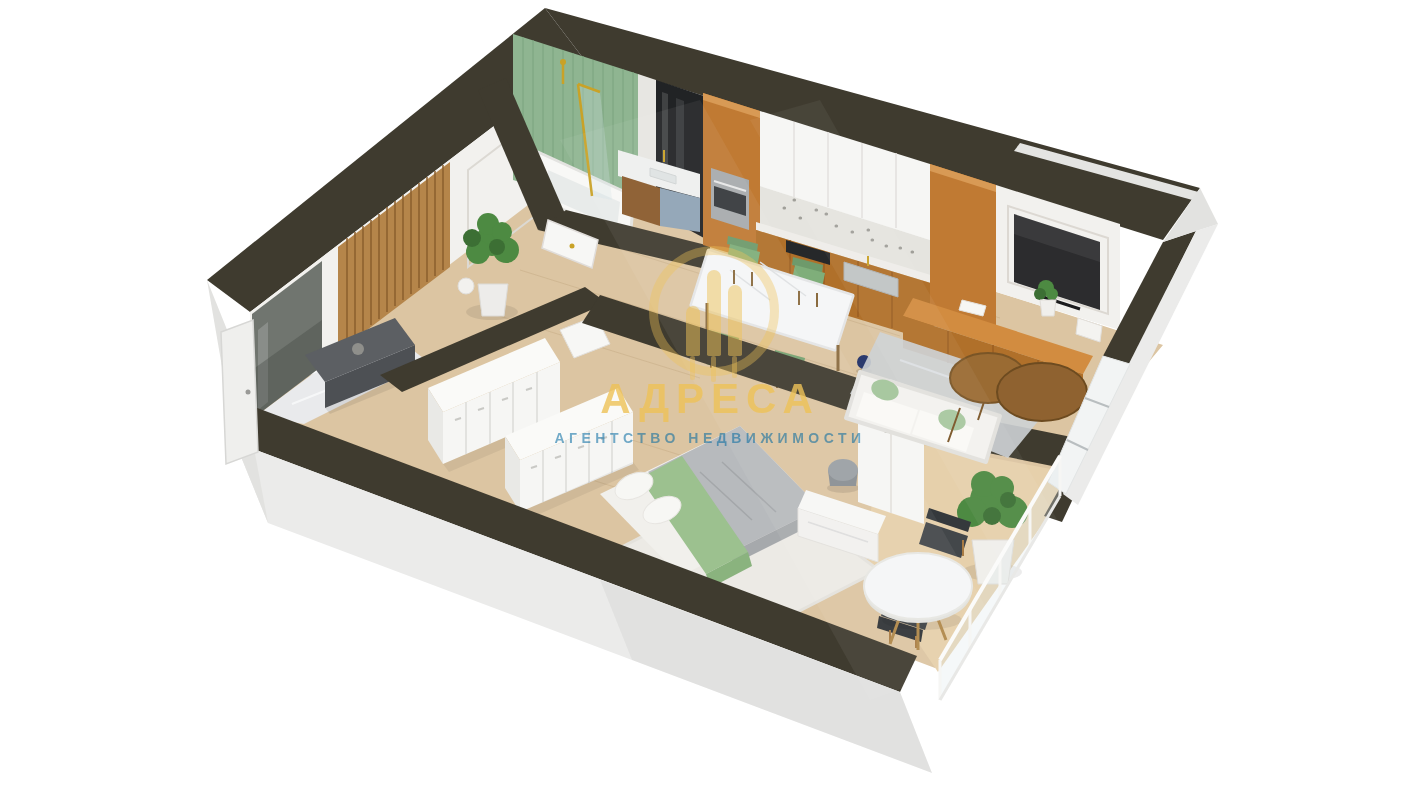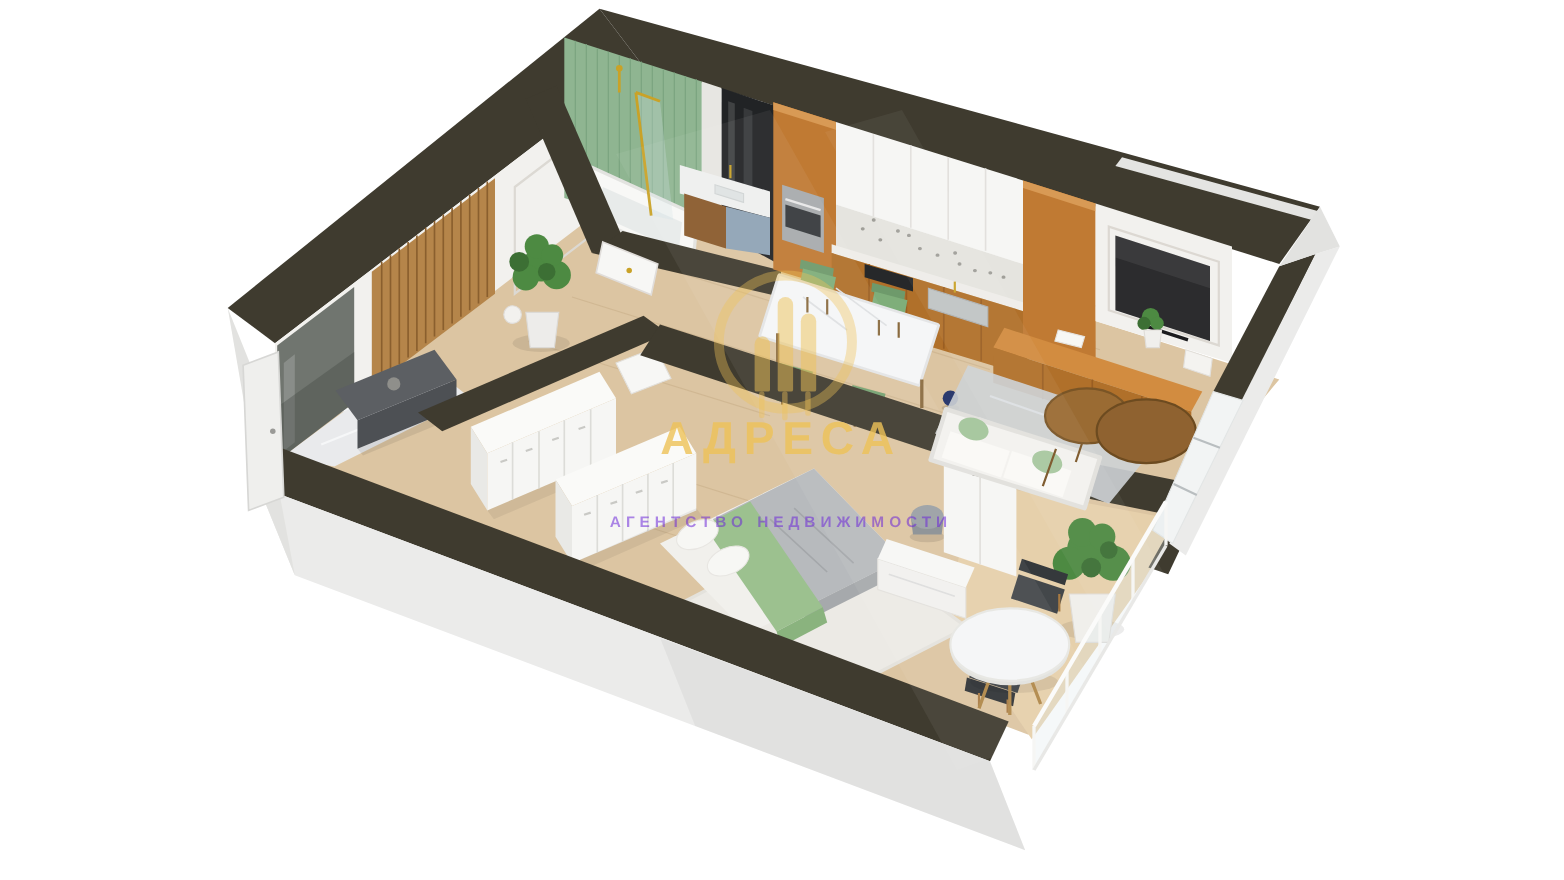--- a/index.html
+++ b/index.html
@@ -262,15 +262,15 @@
 
 <div class="wm">
   <div class="wm-ring" style="border-color: rgb(238, 194, 88);"></div>
   <div class="wm-bar" style="left: 686px; top: 303px; width: 14px; height: 50px; background: rgb(238, 194, 88);"></div>
   <div class="wm-bar" style="left: 707px; top: 267px; width: 14px; height: 86px; background: rgb(238, 194, 88);"></div>
   <div class="wm-bar" style="left: 728px; top: 282px; width: 14px; height: 71px; background: rgb(238, 194, 88);"></div>
   <div class="wm-stem" style="left: 690px; top: 353px; height: 24px; background: rgb(238, 194, 88);"></div>
   <div class="wm-stem" style="left: 711px; top: 353px; height: 26px; background: rgb(238, 194, 88);"></div>
   <div class="wm-stem" style="left: 732px; top: 353px; height: 22px; background: rgb(238, 194, 88);"></div>
   <div class="wm-title" style="color: rgb(238, 194, 88);">АДРЕСА</div>
-  <div class="wm-sub" style="color: #6d28d9; margin-top: 36px;">АГЕНТСТВО НЕДВИЖИМОСТИ</div>
+  <div class="wm-sub" style="color: #0369a1;">АГЕНТСТВО НЕДВИЖИМОСТИ</div>
 </div>
 </div>
 
 </body></html>

